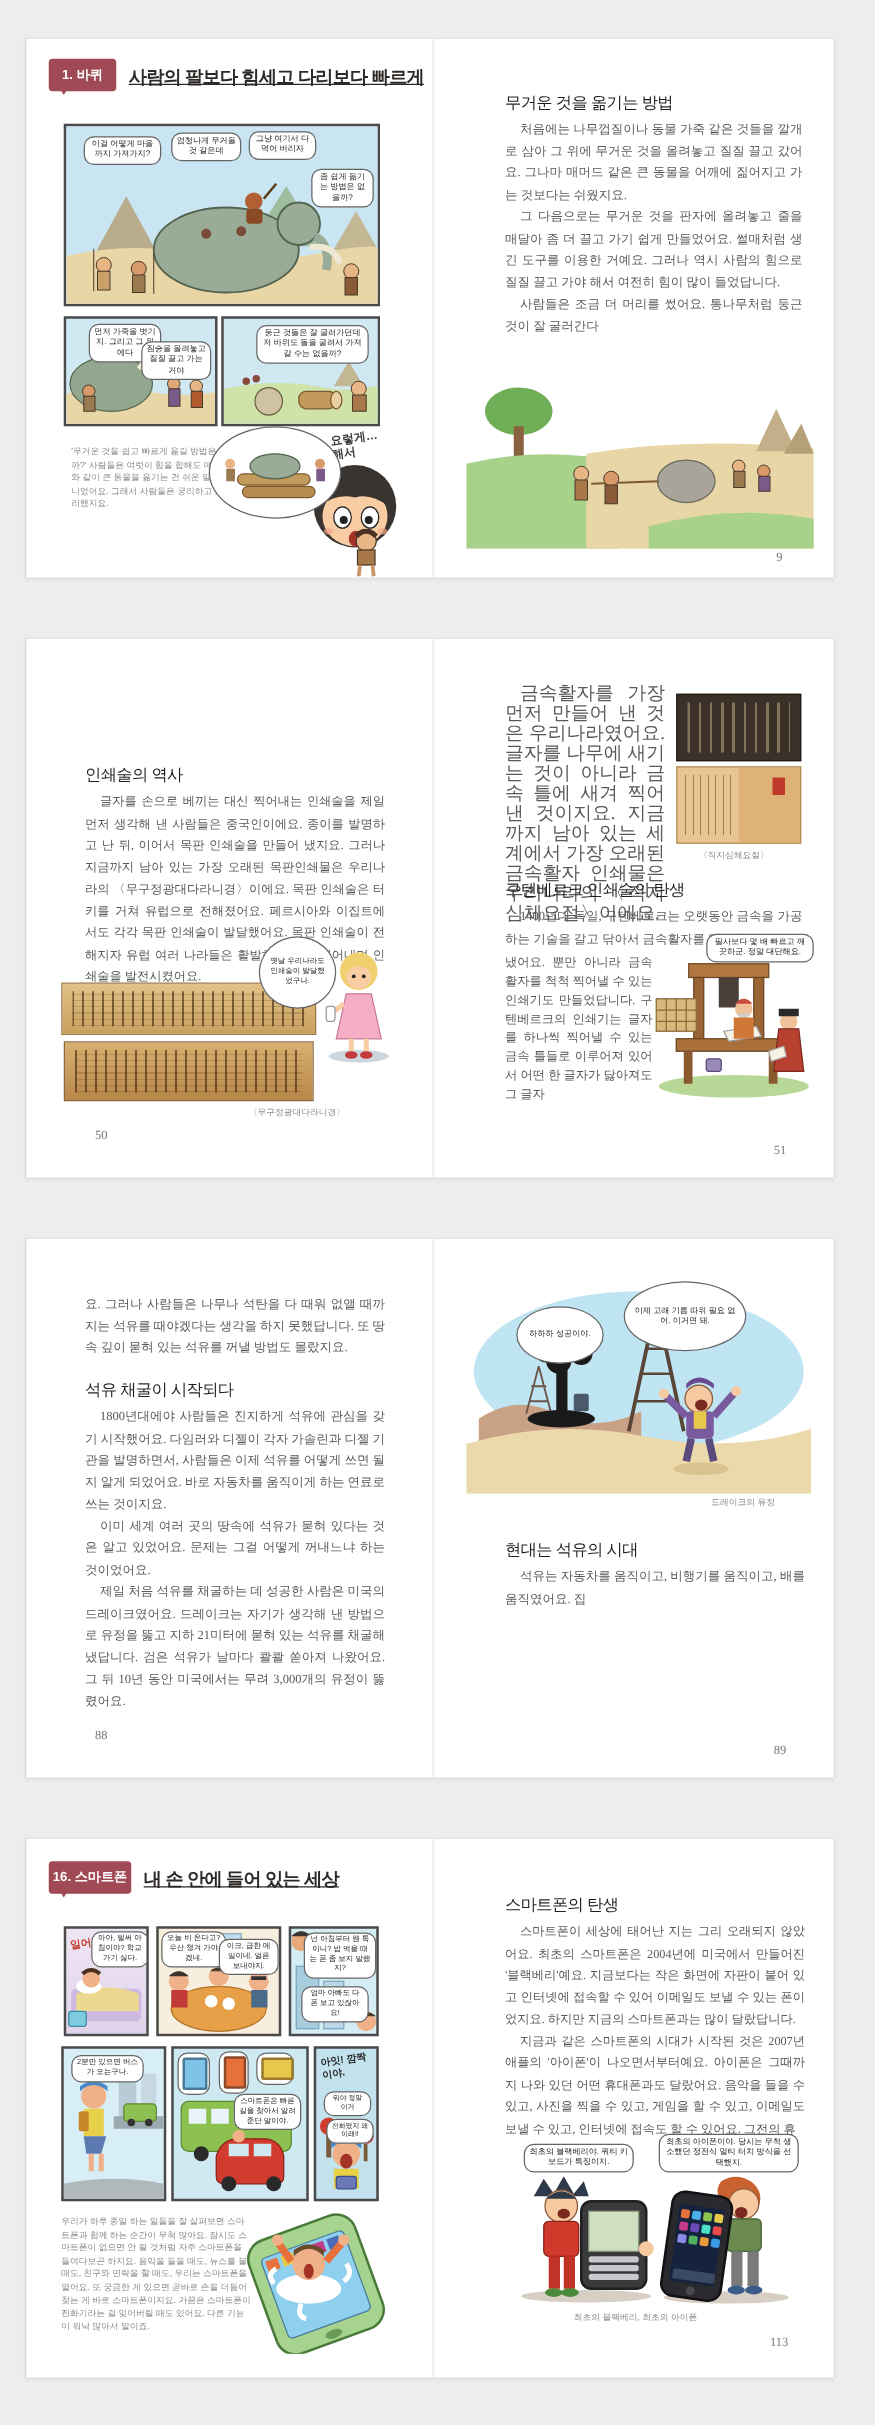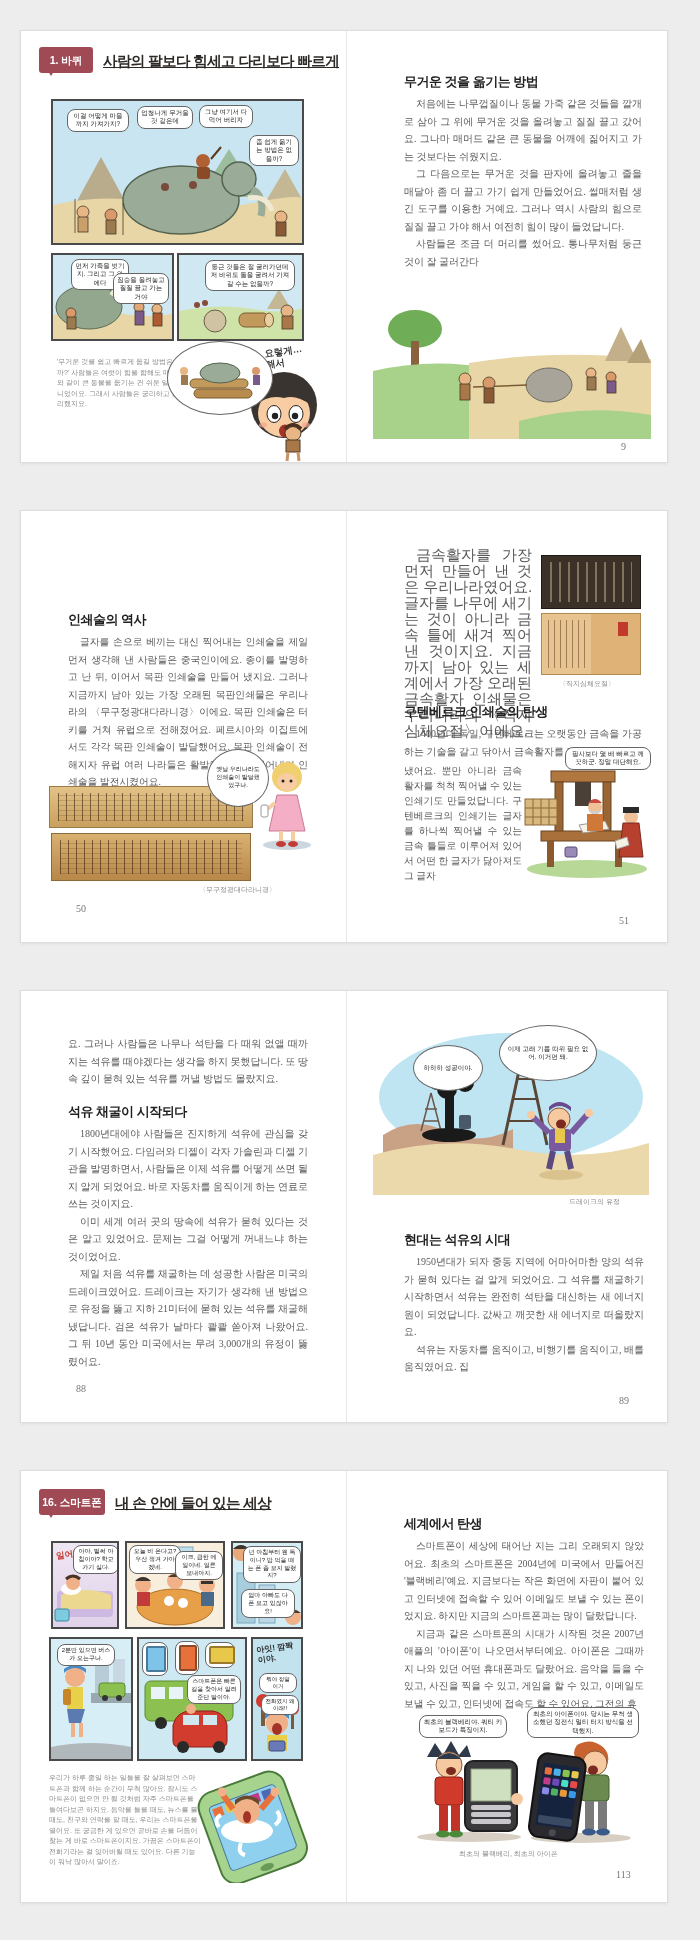--- a/index.html
+++ b/index.html
@@ -14,21 +14,21 @@
          border:5px solid transparent;border-top:8px solid #a04a56;}
   .ctitle{position:absolute;font-weight:bold;font-size:14.5px;color:#2d2926;letter-spacing:-0.6px;white-space:nowrap;text-decoration:underline;}
   .panel{position:absolute;border:2px solid #4a4a4a;box-sizing:border-box;overflow:hidden;background:#cfe8f2;}
   .panel>svg{position:absolute;left:0;top:0;}
   .bb{position:absolute;background:#fff;border:1px solid #666;border-radius:8px;padding:2px 3px;
       font-size:6.5px;line-height:1.3;color:#222;text-align:center;z-index:3;box-sizing:border-box;}
   .cloud{border-radius:50%;display:flex;align-items:center;justify-content:center;padding:6px;}
   .bodytxt{position:absolute;font-family:"Liberation Serif","DejaVu Serif",serif;font-size:10px;
       line-height:17.5px;color:#595959;text-align:justify;}
   .bodytxt p{margin:0;text-indent:12px;}
-  .shead{position:absolute;font-weight:bold;font-size:13px;color:#1f1f1f;letter-spacing:-0.5px;white-space:nowrap;}
+  .shead{position:absolute;font-weight:normal;font-size:13px;color:#1f1f1f;letter-spacing:-0.5px;white-space:nowrap;}
   .pnum{position:absolute;font-family:"Liberation Serif",serif;font-size:10px;color:#777;}
   .cap{position:absolute;font-size:7px;color:#8a8a8a;white-space:nowrap;}
   .smallcap{position:absolute;font-size:7px;line-height:10.5px;color:#888;}
   .marks{position:absolute;left:8px;right:8px;top:6px;bottom:6px;
       background-image:repeating-linear-gradient(90deg,rgba(60,35,12,.6) 0 1.5px,transparent 1.5px 8px),
                        repeating-linear-gradient(0deg,rgba(60,35,12,.18) 0 1px,transparent 1px 5px);}
   .photo{position:absolute;box-sizing:border-box;}
   .hand{position:absolute;font-weight:bold;color:#3a3a3a;font-size:9.5px;transform:rotate(-8deg);line-height:1.2;}
 </style>
 </head>
@@ -306,21 +306,20 @@
       <line x1="180" y1="128" x2="176" y2="146" stroke="#5a4a7e" stroke-width="6"></line>
       <line x1="194" y1="128" x2="198" y2="146" stroke="#5a4a7e" stroke-width="6"></line>
       <ellipse cx="188" cy="152" rx="22" ry="5" fill="#d9c28e"></ellipse>
     </svg>
   </div>
   <div class="bb cloud" style="left:392px;top:54px;width:70px;height:46px;font-size:6.5px">하하하 성공이야.</div>
   <div class="bb cloud" style="left:478px;top:34px;width:98px;height:56px;font-size:6.5px">이제 고래 기름 따위 필요 없어. 이거면 돼.</div>
   <div class="cap" style="left:548px;top:206px">드레이크의 유정</div>
   <div class="shead" style="left:383px;top:240px">현대는 석유의 시대</div>
   <div class="bodytxt" style="left:383px;top:262px;width:240px">
-    <p>1950년대가 되자 중동 지역에 어마어마한 양의 석유가 묻혀 있다는 걸 알게 되었어요. 그 석유를 채굴하기 시작하면서 석유는 완전히 석탄을 대신하는 새 에너지원이 되었답니다. 값싸고 깨끗한 새 에너지로 떠올랐지요.</p>
     <p>석유는 자동차를 움직이고, 비행기를 움직이고, 배를 움직였어요. 집</p>
   </div>
   <div class="pnum" style="left:598px;top:404px">89</div>
 </div>
 
 <div class="spread" style="top:1470px">
   <div class="gutter"></div>
 
   <div class="badge" style="left:18px;top:18px;width:66px">16. 스마트폰</div>
   <div class="ctitle" style="left:94px;top:23px">내 손 안에 들어 있는 세상</div>
@@ -456,21 +455,21 @@
       <circle cx="58" cy="46" r="13" fill="#f0b088"></circle>
       <path d="M46 40 Q58 28 70 40 L70 35 Q58 26 46 35 Z" fill="#6a4a2a"></path>
       <ellipse cx="58" cy="52" rx="4" ry="6" fill="#a33327"></ellipse>
       <line x1="44" y1="44" x2="34" y2="30" stroke="#e8703a" stroke-width="6"></line>
       <line x1="72" y1="44" x2="84" y2="30" stroke="#e8703a" stroke-width="6"></line>
       <circle cx="33" cy="27" r="4.5" fill="#f0b088"></circle>
         <circle cx="86" cy="27" r="4.5" fill="#f0b088"></circle>
     </svg>
   </div>
 
-  <div class="shead" style="left:383px;top:44px">세계에서 탄생</div>
+  <div class="shead" style="left:383px;top:44px">스마트폰의 탄생</div>
   <div class="bodytxt" style="left:383px;top:66px;width:240px;font-size:9.8px">
     <p>스마트폰이 세상에 태어난 지는 그리 오래되지 않았어요. 최초의 스마트폰은 2004년에 미국에서 만들어진 '블랙베리'예요. 지금보다는 작은 화면에 자판이 붙어 있고 인터넷에 접속할 수 있어 이메일도 보낼 수 있는 폰이었지요. 하지만 지금의 스마트폰과는 많이 달랐답니다.</p>
     <p>지금과 같은 스마트폰의 시대가 시작된 것은 2007년 애플의 '아이폰'이 나오면서부터예요. 아이폰은 그때까지 나와 있던 어떤 휴대폰과도 달랐어요. 음악을 들을 수 있고, 사진을 찍을 수 있고, 게임을 할 수 있고, 이메일도 보낼 수 있고, 인터넷에 접속도 할 수 있어요. 그전의 휴</p>
   </div>
   <div class="photo" style="left:388px;top:268px;width:230px;height:104px">
     <svg width="230" height="104" viewBox="0 0 230 104">
       <ellipse cx="60" cy="98" rx="52" ry="5" fill="#d8cfc4"></ellipse>
       <ellipse cx="172" cy="99" rx="50" ry="5" fill="#d8cfc4"></ellipse>
       <polygon points="18,18 26,4 34,16 42,2 50,16 58,6 62,18" fill="#2e3a4a"></polygon>
       <circle cx="40" cy="26" r="13" fill="#f6c9a0" stroke="#8a5a3a"></circle>

